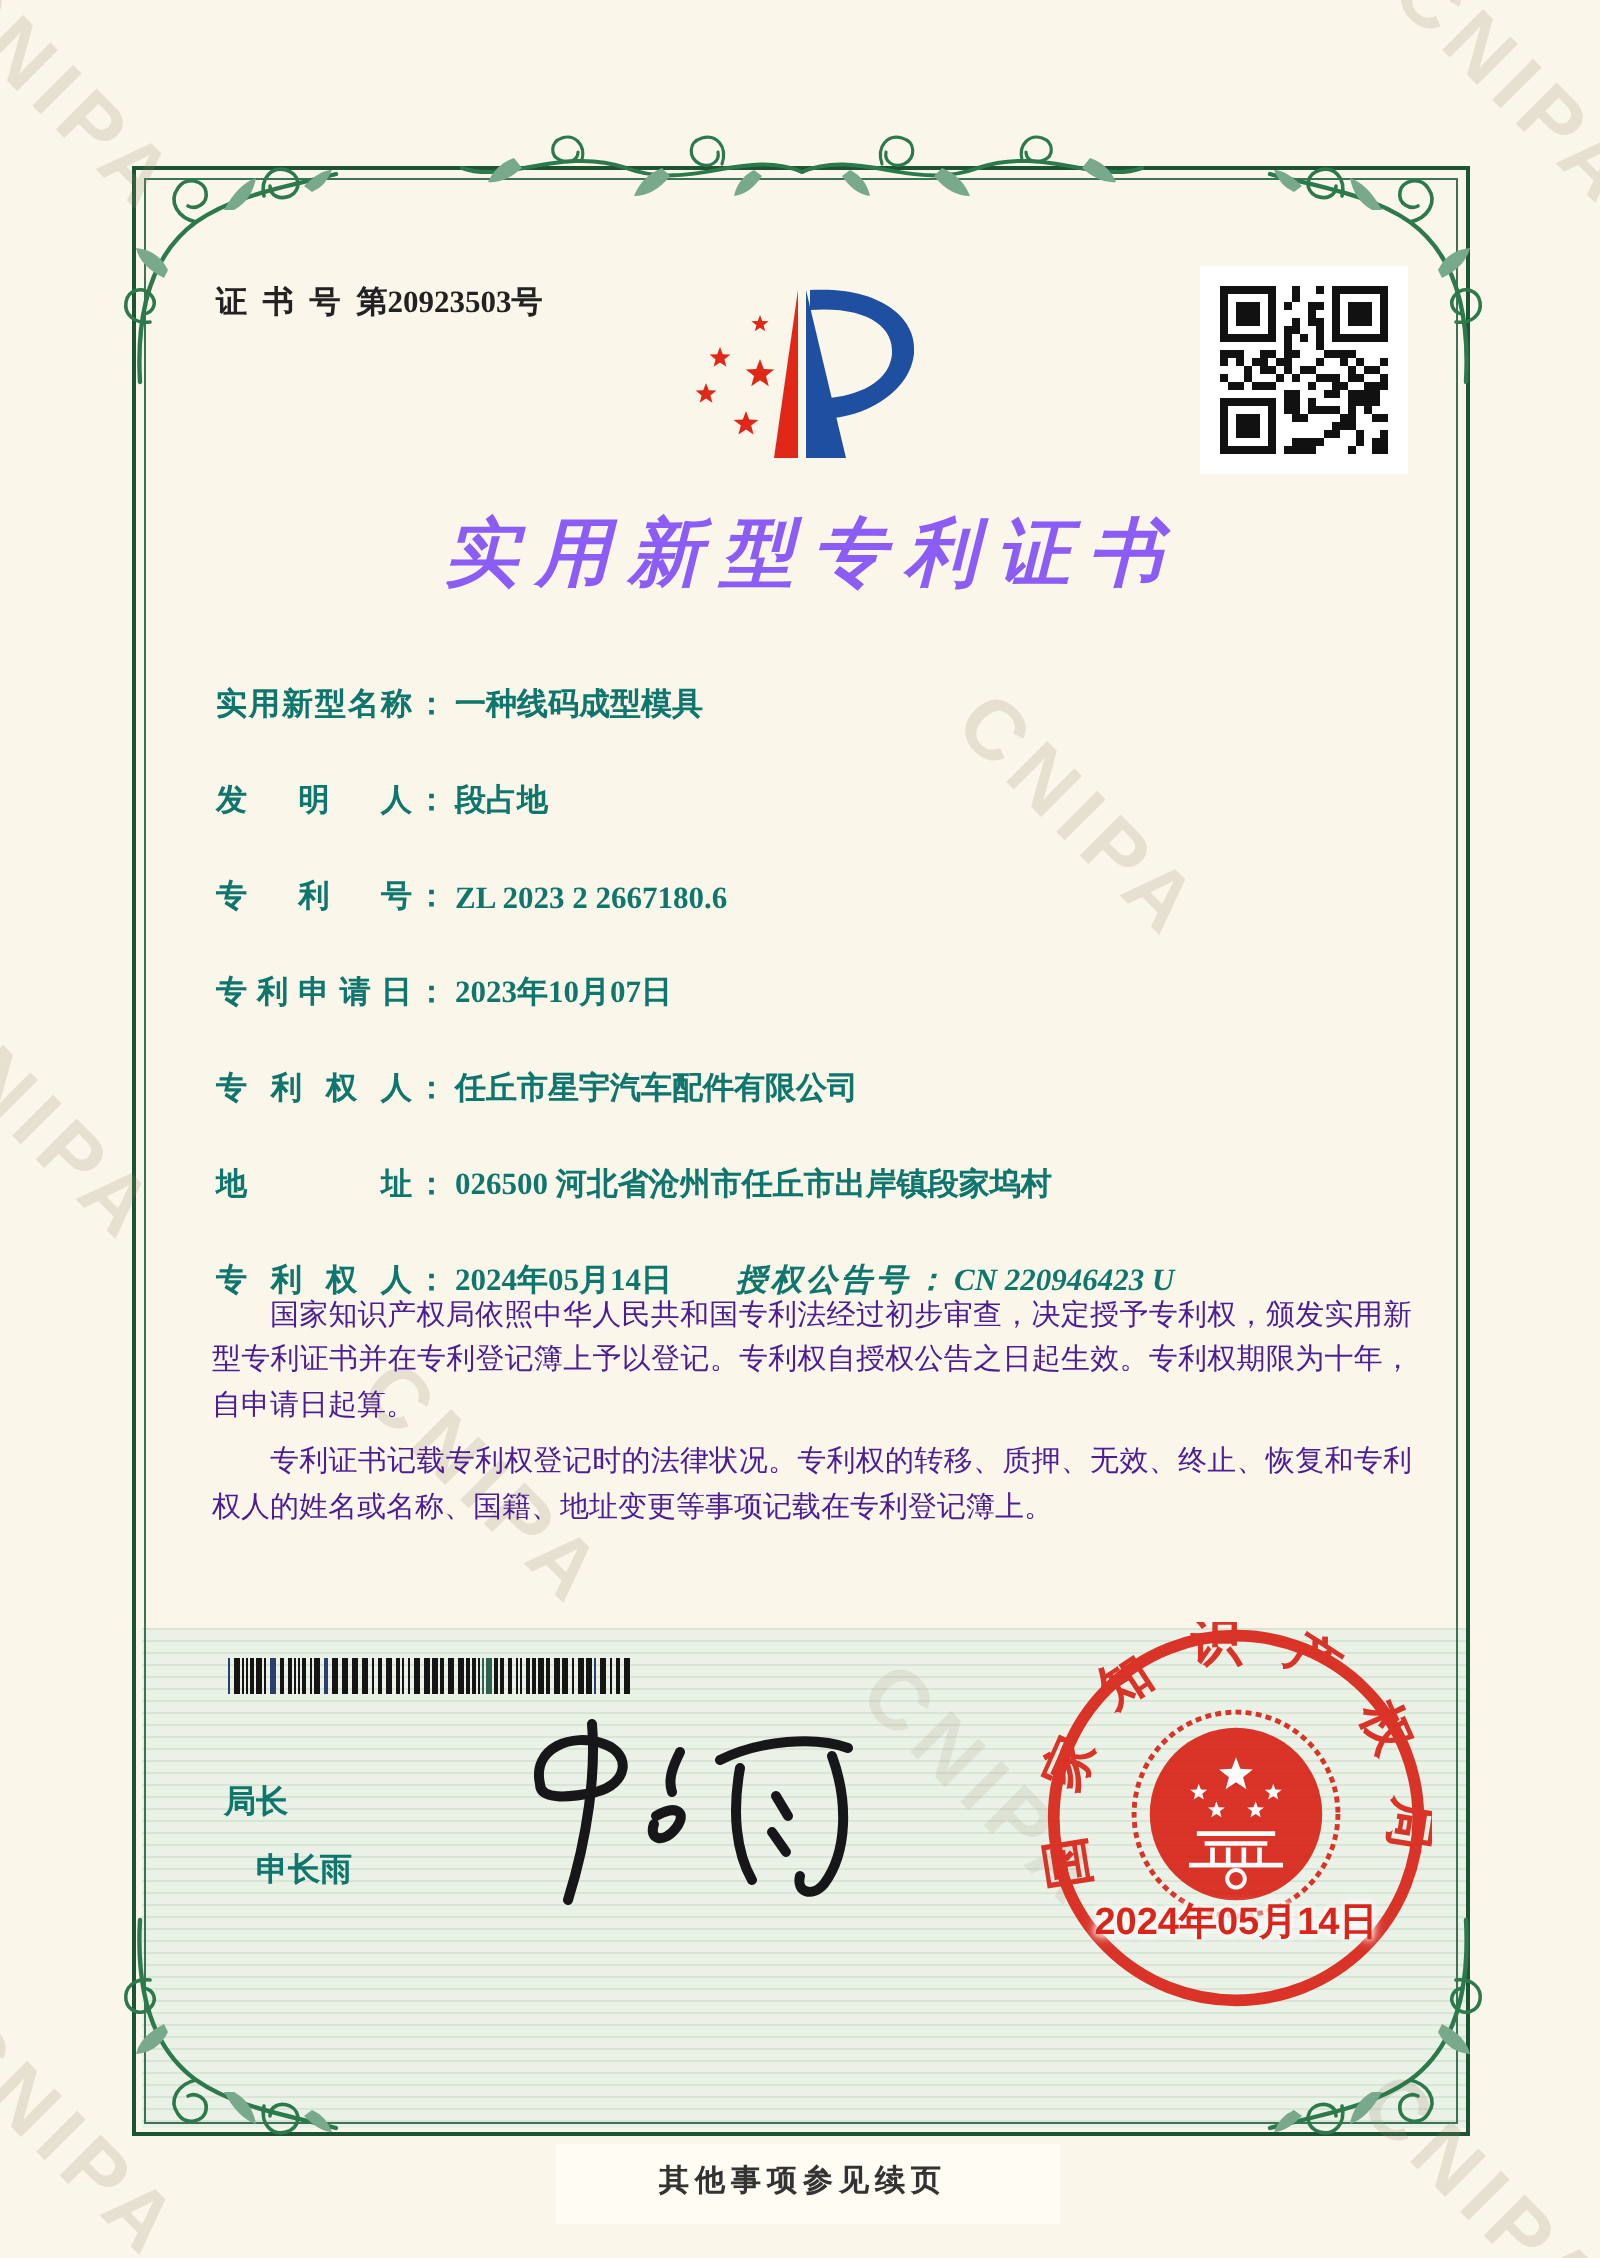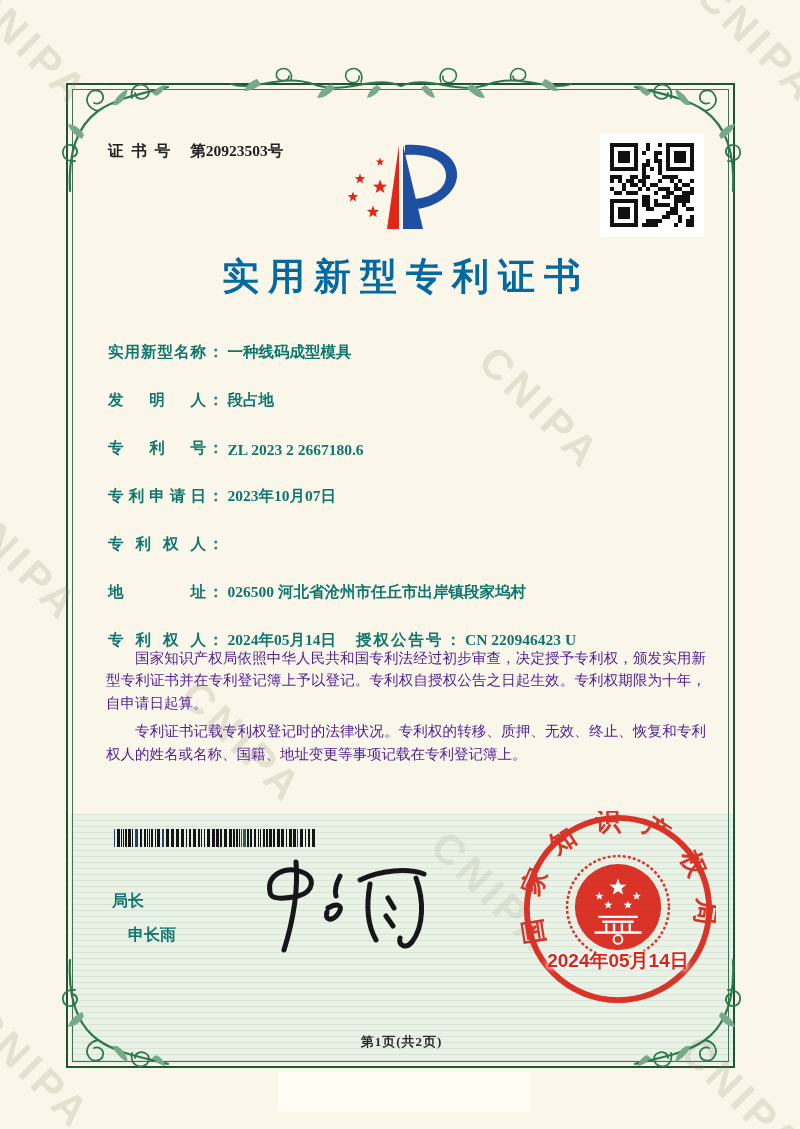--- a/index.html
+++ b/index.html
@@ -16,33 +16,33 @@
   .orn{position:absolute;left:0;top:0;width:800px;height:1129px;z-index:5;pointer-events:none;}
 
   .wm{position:absolute;z-index:3;font-family:"Liberation Sans",sans-serif;font-weight:bold;
       font-size:42px;letter-spacing:5px;color:rgba(148,138,108,.20);
       transform:translate(-50%,-50%) rotate(45deg);white-space:nowrap;}
 
   .content{position:absolute;left:0;top:0;width:800px;height:1129px;z-index:4;}
 
   
   .cert-no{position:absolute;left:108px;top:141px;font-size:15.5px;font-weight:600;color:#222;}
-  .cert-no .lbl{letter-spacing:2px;margin-right:18px;}
+  .cert-no .lbl{letter-spacing:2px;margin-right:6px;}
   .logo{position:absolute;left:345px;top:137px;width:120px;height:96px;}
   .qr-box{position:absolute;left:600px;top:133px;width:104px;height:104px;background:#fff;}
   .qr-box svg{position:absolute;left:10px;top:10px;}
   .title{position:absolute;left:68px;top:252px;width:667px;text-align:center;
-         font-size:37px;font-weight:700;color:#0369a1;letter-spacing:9px;text-indent:9px;}
+         font-size:37px;font-weight:700;color:#8b5cf6;letter-spacing:9px;text-indent:9px;font-style:italic;}
 
   
   .fields{position:absolute;left:108px;top:315px;width:600px;}
   .field-row{display:flex;align-items:flex-end;height:48px;font-size:15.5px;font-weight:600;color:#0f766e;}
   .f-label{display:inline-block;width:98px;text-align:justify;text-align-last:justify;}
   .f-sep{margin:0 4px 0 2px;}
-  .f-group2{margin-left:20px;display:flex;align-items:baseline;}
+  .f-group2{margin-left:32px;display:flex;align-items:baseline;font-style:italic;}
 
   
   .paras{position:absolute;left:106px;top:647px;width:600px;font-size:14.5px;line-height:22.4px;
          color:#4c1d95;text-align:justify;}
   .paras p{margin:0 0 6px 0;text-indent:2em;}
 
   
   .barcode{position:absolute;left:114px;top:829px;width:204px;height:18px;}
   .officer{position:absolute;left:112px;top:891px;font-family:"Liberation Sans",sans-serif;
            font-weight:700;font-size:16px;color:#0f766e;}
@@ -275,20 +275,21 @@
         <span class="f-value">ZL 2023 2 2667180.6</span>
     </div>
     <div class="field-row">
       <span class="f-label">专利申请日</span>
         <span class="f-sep">：</span>
         <span class="f-value">2023年10月07日</span>
     </div>
     <div class="field-row">
       <span class="f-label">专利权人</span>
         <span class="f-sep">：</span>
+        <span class="f-value">任丘市星宇汽车配件有限公司</span>
     </div>
     <div class="field-row">
       <span class="f-label">地址</span>
         <span class="f-sep">：</span>
         <span class="f-value">026500 河北省沧州市任丘市出岸镇段家坞村</span>
     </div>
     <div class="field-row">
       <span class="f-label">专利权人</span>
         <span class="f-sep">：</span>
         <span class="f-value">2024年05月14日</span>
@@ -401,16 +402,16 @@
       <path d="M0.0,-29.0L2.2,-23.1L8.6,-22.8L3.6,-18.8L5.3,-12.7L0.0,-16.2L-5.3,-12.7L-3.6,-18.8L-8.6,-22.8L-2.2,-23.1Z" fill="#fff"></path>
           <path d="M-19.0,-15.5L-17.9,-12.5L-14.7,-12.4L-17.2,-10.4L-16.4,-7.4L-19.0,-9.1L-21.6,-7.4L-20.8,-10.4L-23.3,-12.4L-20.1,-12.5Z" fill="#fff"></path>
           <path d="M19.0,-15.5L20.1,-12.5L23.3,-12.4L20.8,-10.4L21.6,-7.4L19.0,-9.1L16.4,-7.4L17.2,-10.4L14.7,-12.4L17.9,-12.5Z" fill="#fff"></path>
           <path d="M-10.0,-6.5L-8.9,-3.5L-5.7,-3.4L-8.2,-1.4L-7.4,1.6L-10.0,-0.1L-12.6,1.6L-11.8,-1.4L-14.3,-3.4L-11.1,-3.5Z" fill="#fff"></path>
           <path d="M10.0,-6.5L11.1,-3.5L14.3,-3.4L11.8,-1.4L12.6,1.6L10.0,-0.1L7.4,1.6L8.2,-1.4L5.7,-3.4L8.9,-3.5Z" fill="#fff"></path>
         </g>
     </svg>
   </div>
   <div class="seal-date">2024年05月14日</div>
 
-  <div class="page-info">第1页(共2页)</div>
   <div class="cont-strip"></div>
+  <div class="continuation">其他事项参见续页</div>
 
 </div>
 
 </body></html>

